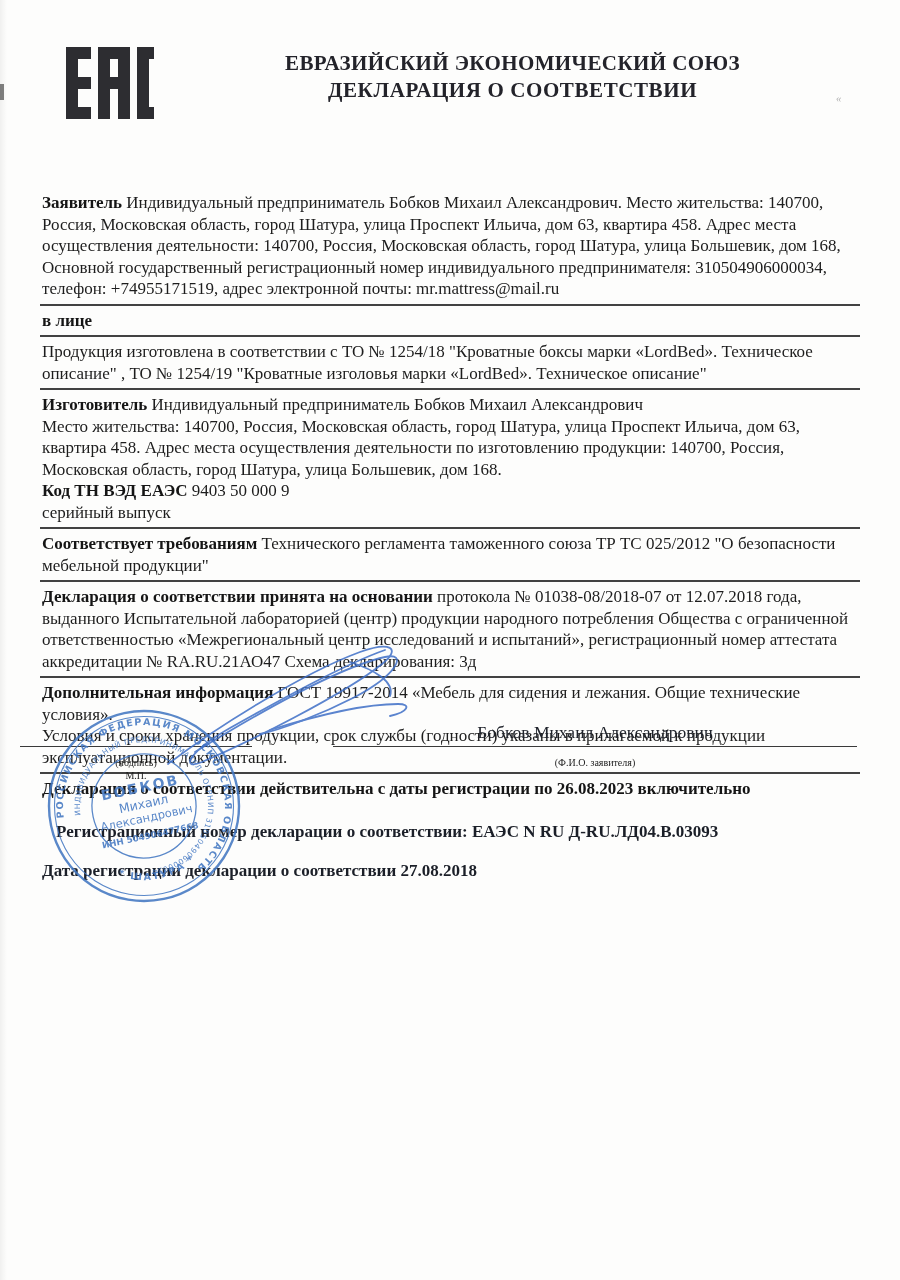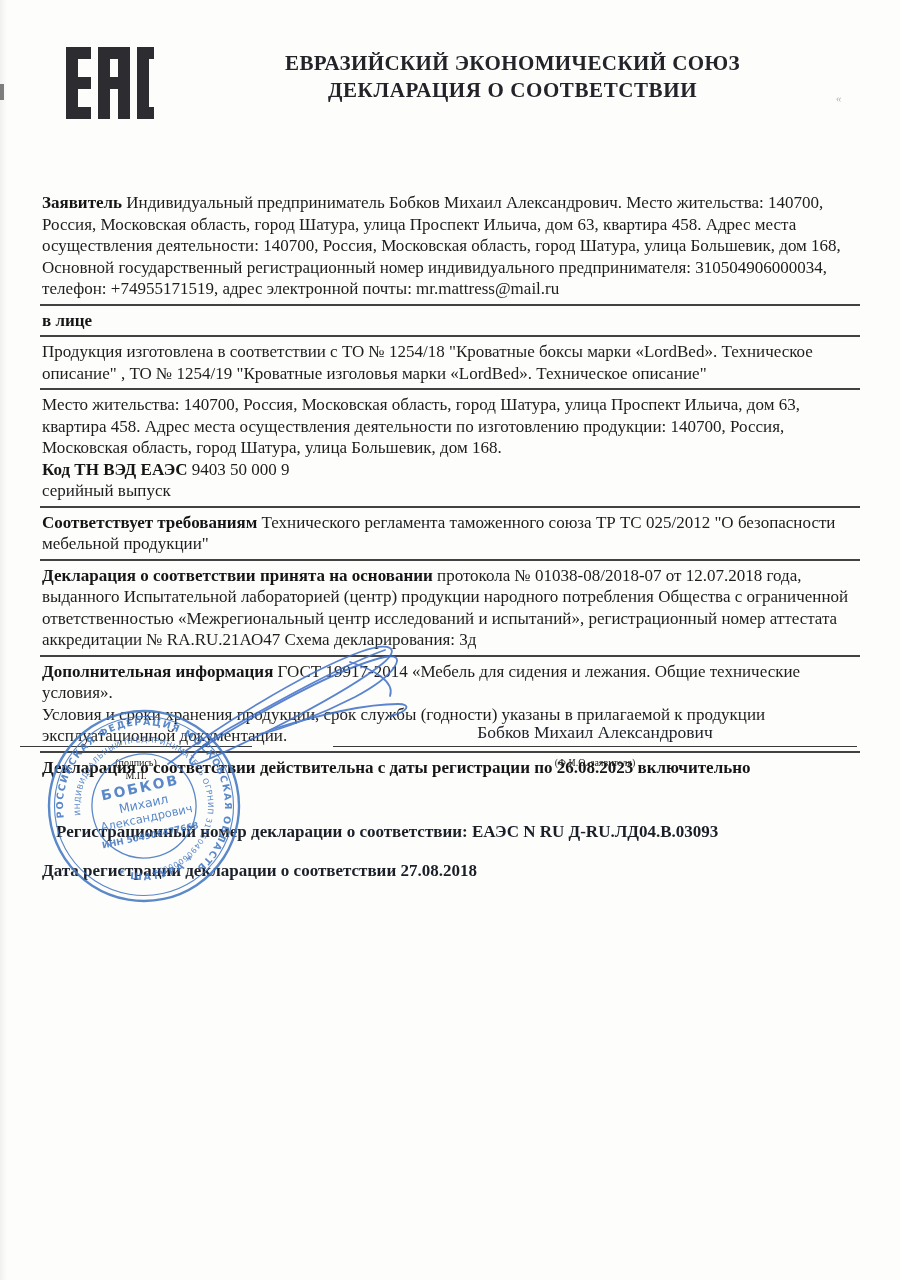--- a/index.html
+++ b/index.html
@@ -90,20 +90,22 @@
     <p><b>Заявитель</b>
       <span>Индивидуальный предприниматель Бобков Михаил Александрович. Место жительства: 140700, Россия, Московская область, город Шатура, улица Проспект Ильича, дом 63, квартира 458. Адрес места осуществления деятельности: 140700, Россия, Московская область, город Шатура, улица Большевик, дом 168, Основной государственный регистрационный номер индивидуального предпринимателя: 310504906000034, телефон: +74955171519, адрес электронной почты: mr.mattress@mail.ru</span></p>
     <div class="rule"></div>
 
     <p><b>в лице</b></p>
     <div class="rule"></div>
 
     <p>Продукция изготовлена в соответствии с ТО № 1254/18 "Кроватные боксы марки «LordBed». Техническое описание" , ТО № 1254/19 "Кроватные изголовья марки «LordBed». Техническое описание"</p>
     <div class="rule"></div>
 
+    <p><b>Изготовитель</b>
+      <span>Индивидуальный предприниматель Бобков Михаил Александрович</span></p>
     <p>Место жительства: 140700, Россия, Московская область, город Шатура, улица Проспект Ильича, дом 63, квартира 458. Адрес места осуществления деятельности по изготовлению продукции: 140700, Россия, Московская область, город Шатура, улица Большевик, дом 168.</p>
     <p><b>Код ТН ВЭД ЕАЭС</b>
       <span>9403 50 000 9</span></p>
     <p>серийный выпуск</p>
     <div class="rule"></div>
 
     <p><b>Соответствует требованиям</b>
       <span>Технического регламента таможенного союза ТР ТС 025/2012 "О безопасности мебельной продукции"</span></p>
     <div class="rule"></div>
 

